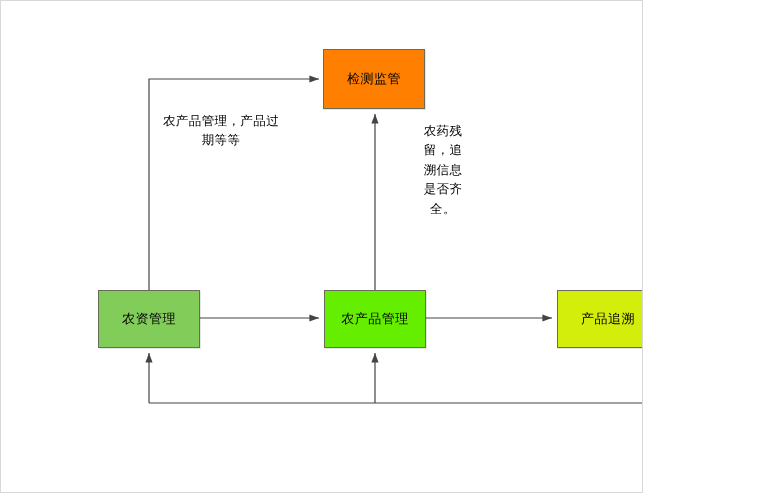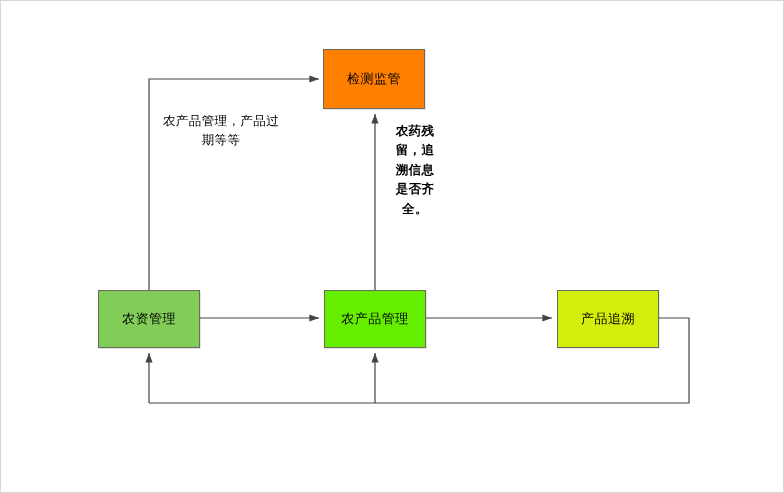--- a/index.html
+++ b/index.html
@@ -5,21 +5,21 @@
   html, body {
     margin: 0;
     padding: 0;
     background: #ffffff;
   }
   body {
     font-family: "DejaVu Sans", "Liberation Sans", sans-serif;
   }
   #canvas {
     position: relative;
-    width: 784px;
+    width: 643px;
     height: 493px;
     background: #ffffff;
     overflow: hidden;
     box-sizing: border-box;
     border: 1px solid #d8d8d8;
   }
   #edge-layer {
     position: absolute;
     left: 0;
     top: 0;
@@ -51,21 +51,21 @@
     line-height: 1.55;
     text-align: center;
     letter-spacing: 0.4px;
     white-space: pre-wrap;
   }
   #node-inspection { left: 322px; top: 48px; width: 102px; height: 60px; }
   #node-inputs     { left: 97px;  top: 289px; width: 102px; height: 58px; }
   #node-produce    { left: 323px; top: 289px; width: 102px; height: 58px; }
   #node-trace      { left: 556px; top: 289px; width: 102px; height: 58px; }
   #label-violation { left: 155px; top: 110px; width: 130px; }
-  #label-residue   { left: 386px; top: 120px; width: 56px; font-weight: bold; }
+  #label-residue   { left: 414px; top: 120px; width: 56px; }
 </style>
 </head>
 <body>
 
 <div id="canvas">
 
   <svg id="edge-layer" viewBox="0 0 784 493" width="784" height="493" xmlns="http://www.w3.org/2000/svg">
     <defs>
       <marker id="arrowhead" markerWidth="9" markerHeight="9" refX="8" refY="3" orient="auto" markerUnits="strokeWidth">
         <path d="M0,0 L8,3 L0,6 z" fill="#444444"></path>

